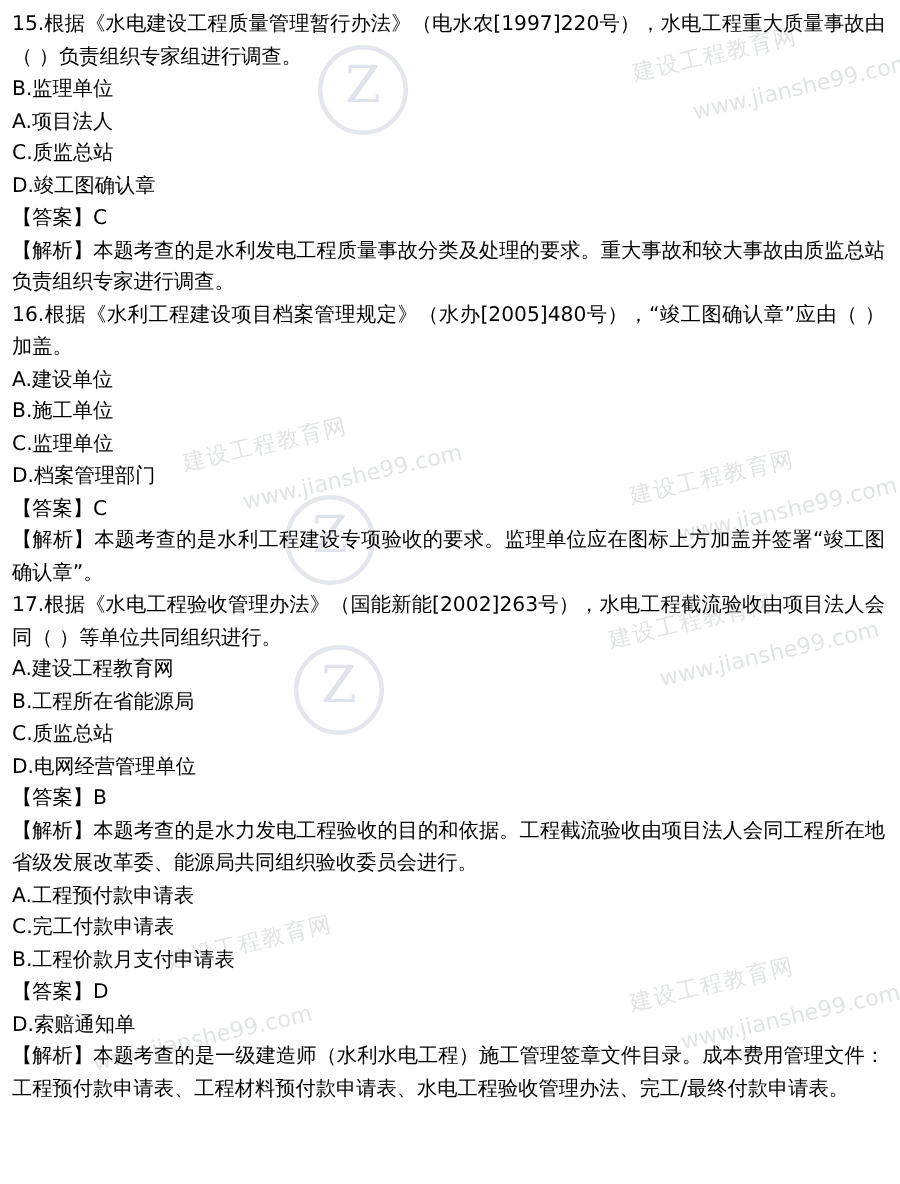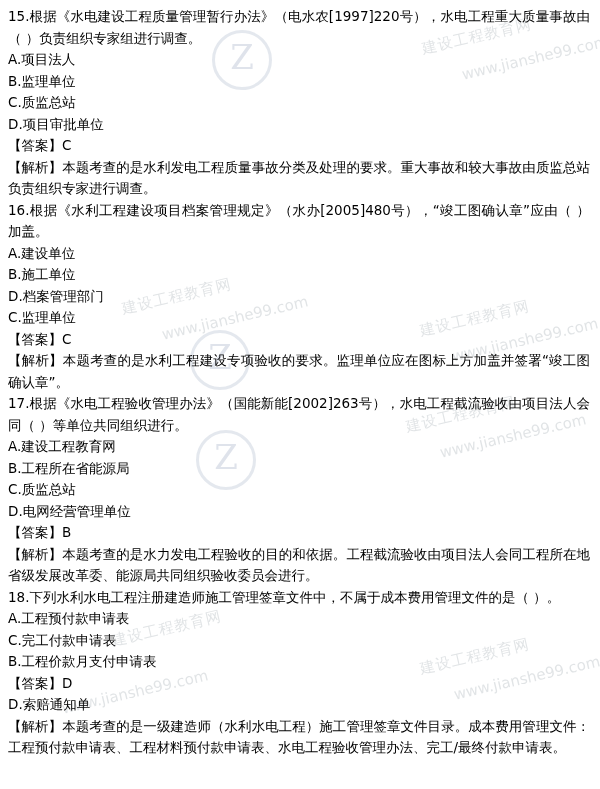--- a/index.html
+++ b/index.html
@@ -98,44 +98,43 @@
 
     <div class="wm text-cn rot" style="left:110px; top:632px;">建设工程教育网</div>
     <div class="wm rot" style="left:60px; top:700px;">www.jianshe99.com</div>
 
     <div class="wm text-cn rot" style="left:418px; top:660px;">建设工程教育网</div>
     <div class="wm rot" style="left:452px; top:686px;">www.jianshe99.com</div>
   </div>
 
   <div class="content">
     <p class="para">15.根据《水电建设工程质量管理暂行办法》（电水农[1997]220号），水电工程重大质量事故由（   ）负责组织专家组进行调查。</p>
+    <p class="line">B.监理单位</p>
     <p class="line">A.项目法人</p>
-    <p class="line">B.监理单位</p>
     <p class="line">C.质监总站</p>
-    <p class="line">D.项目审批单位</p>
+    <p class="line">D.竣工图确认章</p>
     <p class="line">【答案】C</p>
     <p class="para">【解析】本题考查的是水利发电工程质量事故分类及处理的要求。重大事故和较大事故由质监总站负责组织专家进行调查。</p>
 
     <p class="para">16.根据《水利工程建设项目档案管理规定》（水办[2005]480号），“竣工图确认章”应由（   ）加盖。</p>
     <p class="line">A.建设单位</p>
     <p class="line">B.施工单位</p>
+    <p class="line">C.监理单位</p>
     <p class="line">D.档案管理部门</p>
-    <p class="line">C.监理单位</p>
     <p class="line">【答案】C</p>
     <p class="para">【解析】本题考查的是水利工程建设专项验收的要求。监理单位应在图标上方加盖并签署“竣工图确认章”。</p>
 
     <p class="para">17.根据《水电工程验收管理办法》（国能新能[2002]263号），水电工程截流验收由项目法人会同（   ）等单位共同组织进行。</p>
     <p class="line">A.建设工程教育网</p>
     <p class="line">B.工程所在省能源局</p>
     <p class="line">C.质监总站</p>
     <p class="line">D.电网经营管理单位</p>
     <p class="line">【答案】B</p>
     <p class="para">【解析】本题考查的是水力发电工程验收的目的和依据。工程截流验收由项目法人会同工程所在地省级发展改革委、能源局共同组织验收委员会进行。</p>
 
-    <p class="para">18.下列水利水电工程注册建造师施工管理签章文件中，不属于成本费用管理文件的是（   ）。</p>
     <p class="line">A.工程预付款申请表</p>
     <p class="line">C.完工付款申请表</p>
     <p class="line">B.工程价款月支付申请表</p>
     <p class="line">【答案】D</p>
     <p class="line">D.索赔通知单</p>
     <p class="para">【解析】本题考查的是一级建造师（水利水电工程）施工管理签章文件目录。成本费用管理文件：工程预付款申请表、工程材料预付款申请表、水电工程验收管理办法、完工/最终付款申请表。</p>
   </div>
 
 </div>
 

